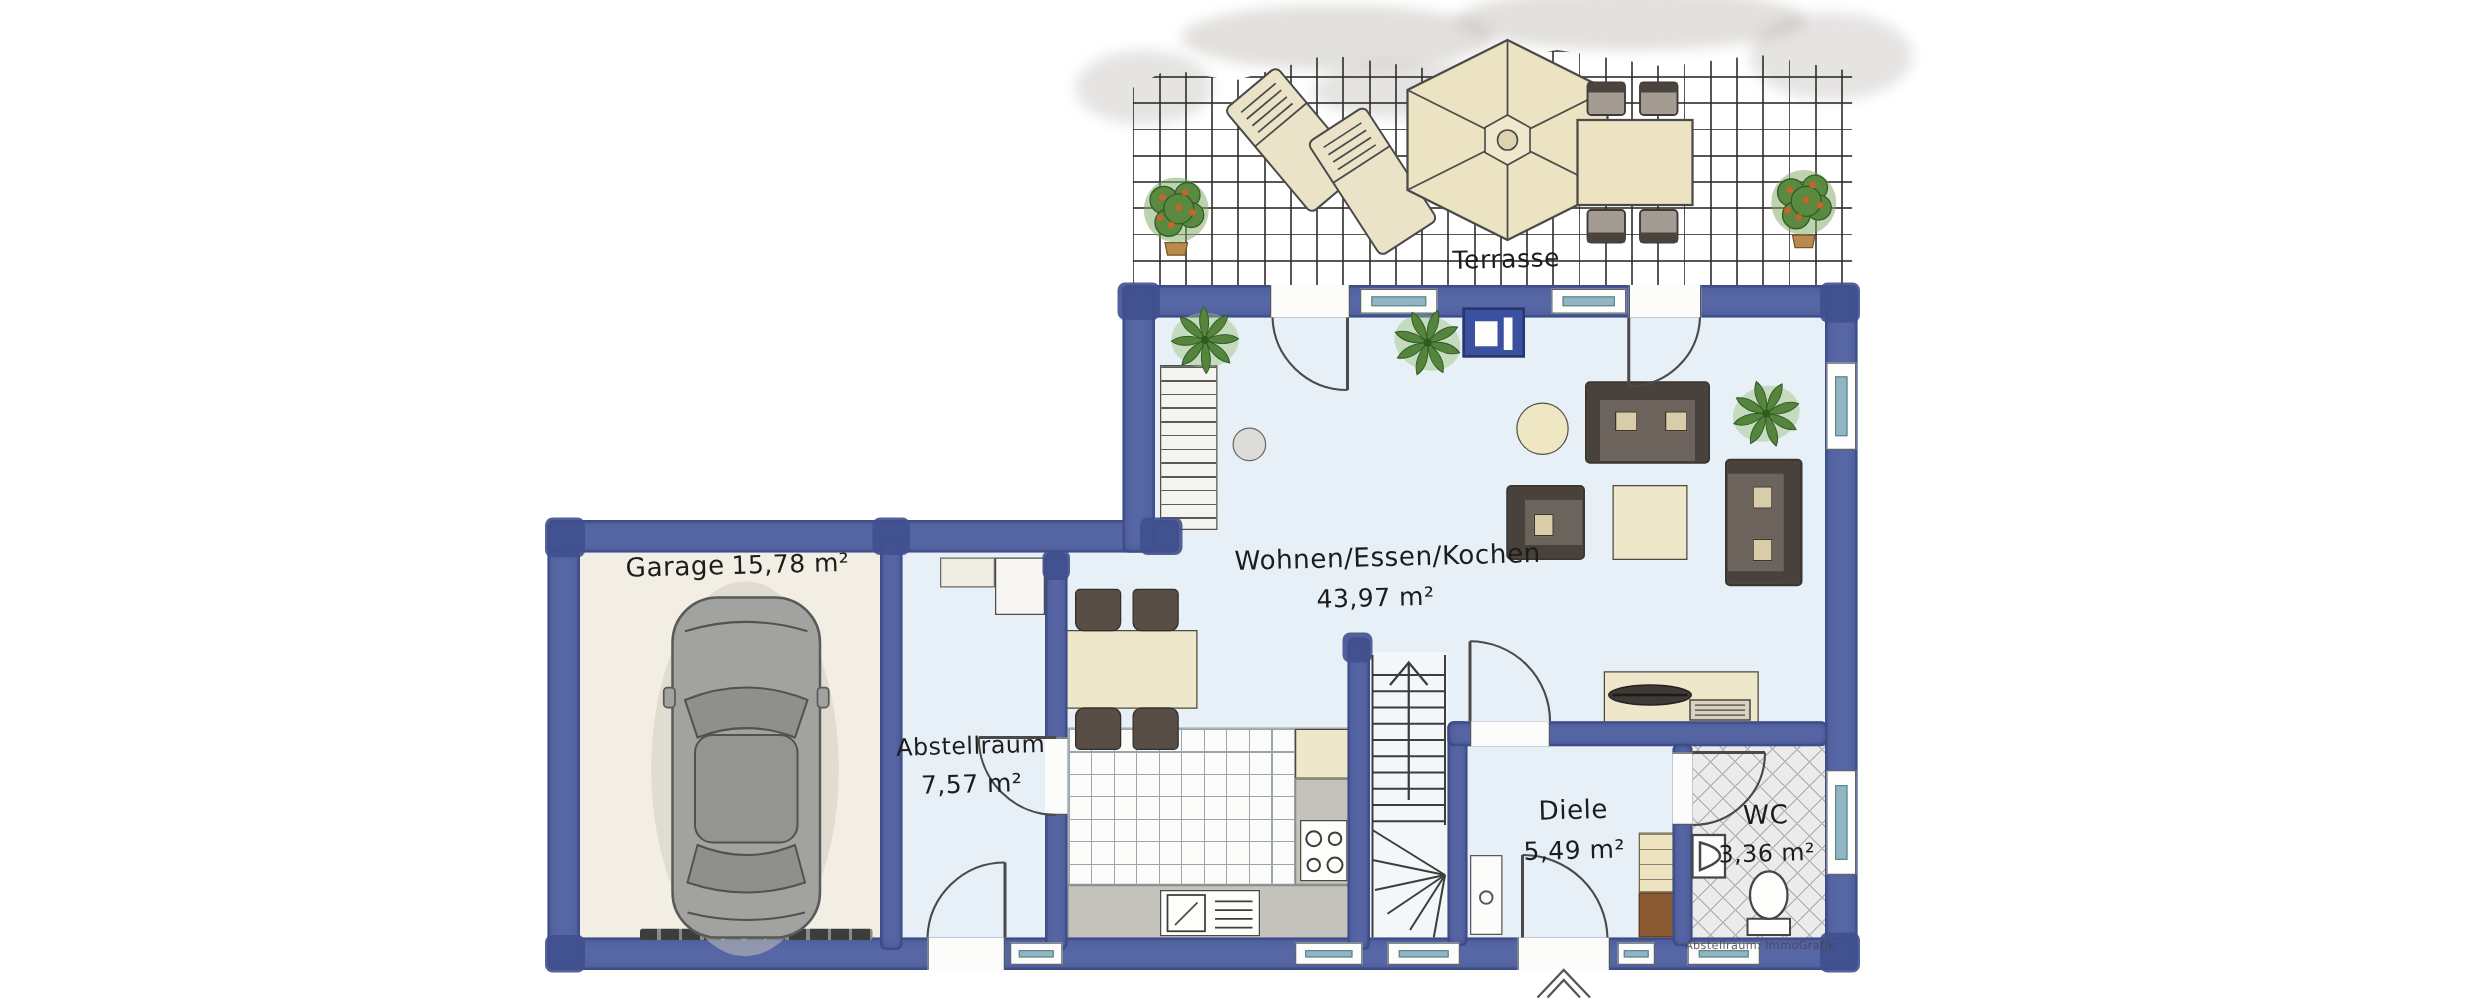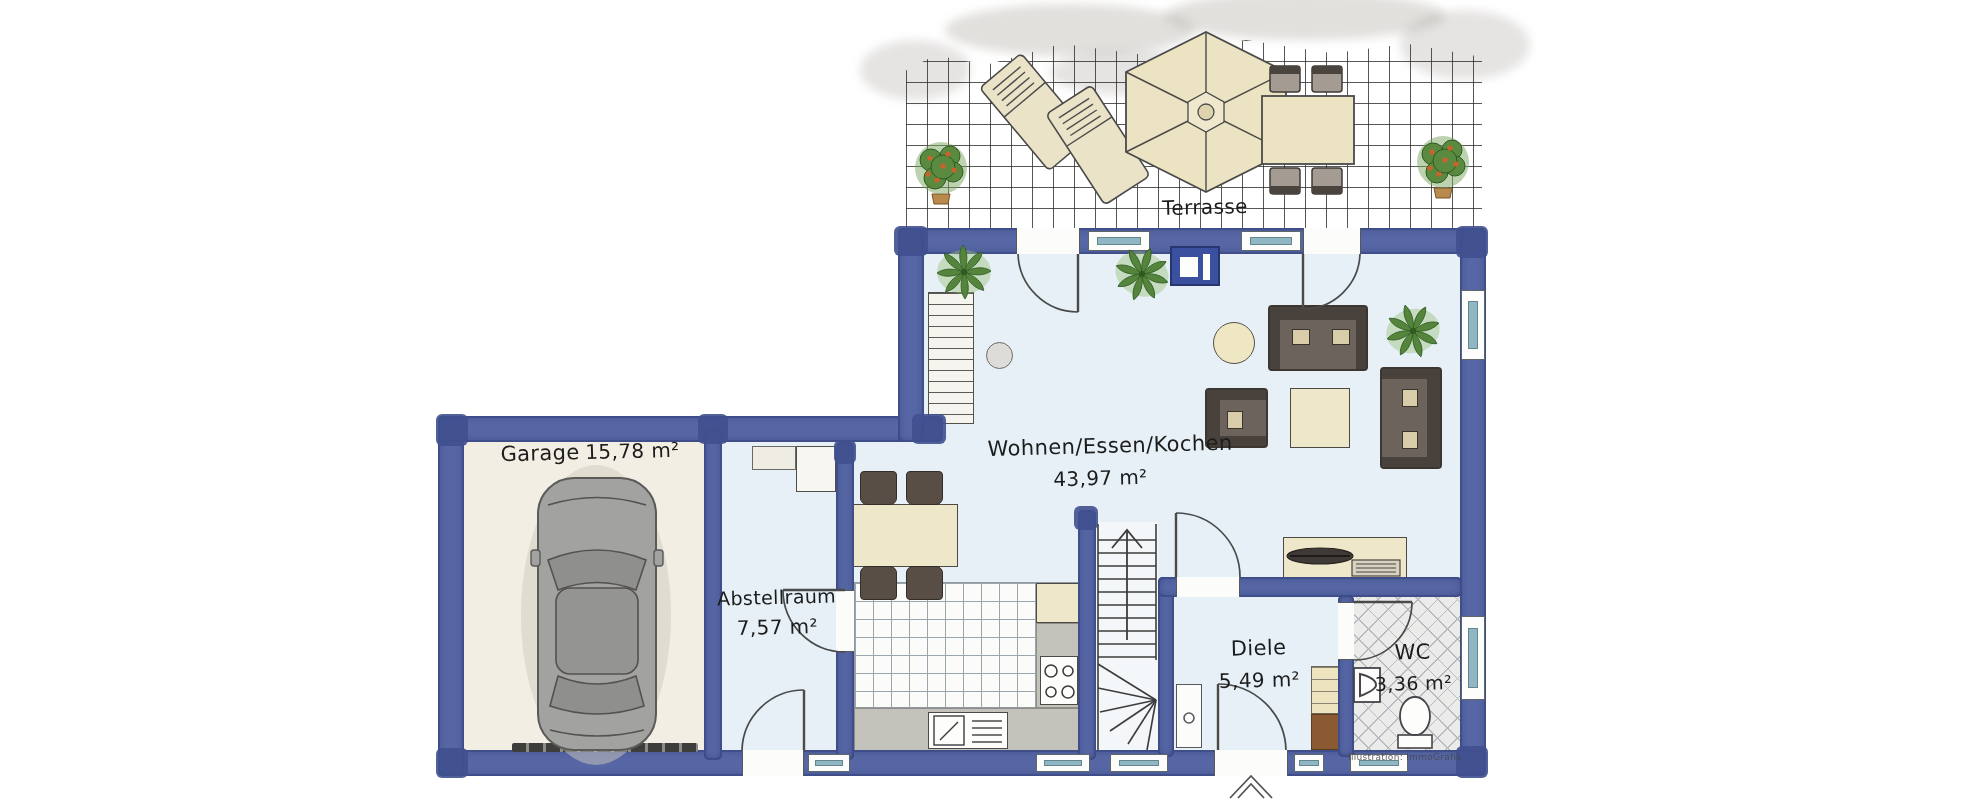--- a/index.html
+++ b/index.html
@@ -448,15 +448,15 @@
     <span class="area">5,49 m²</span>
   </div>
   <div class="label zlb" style="left:1368px;top:636px;width:90px;">
     <span class="nm">WC</span>
     <span class="area" style="font-size:19px;">3,36 m²</span>
   </div>
   <div class="label terr-label zlb" style="left:1150px;top:192px;width:110px;">
     <span>Terrasse</span>
   </div>
 
-  <div class="credit zwm" style="left:1348px;top:752px;">Illustration: ImmoGrafik</div>
+  <div class="credit zwm" style="left:1348px;top:752px;">Abstellraum: ImmoGrafik</div>
 
 </div>
 
 </body></html>

